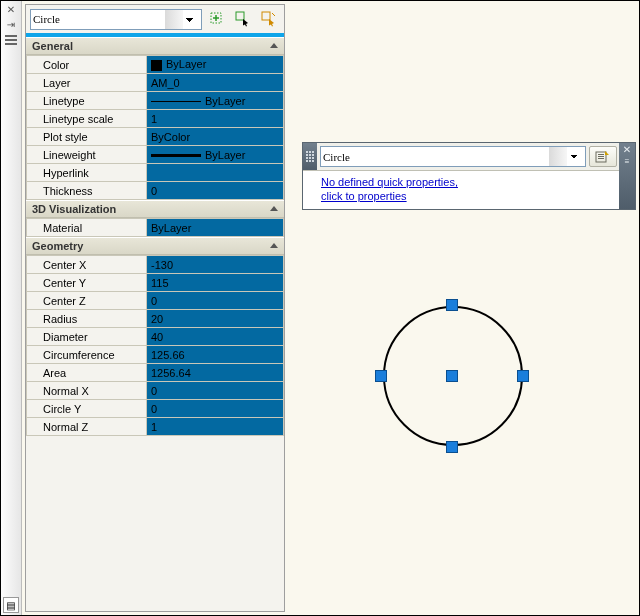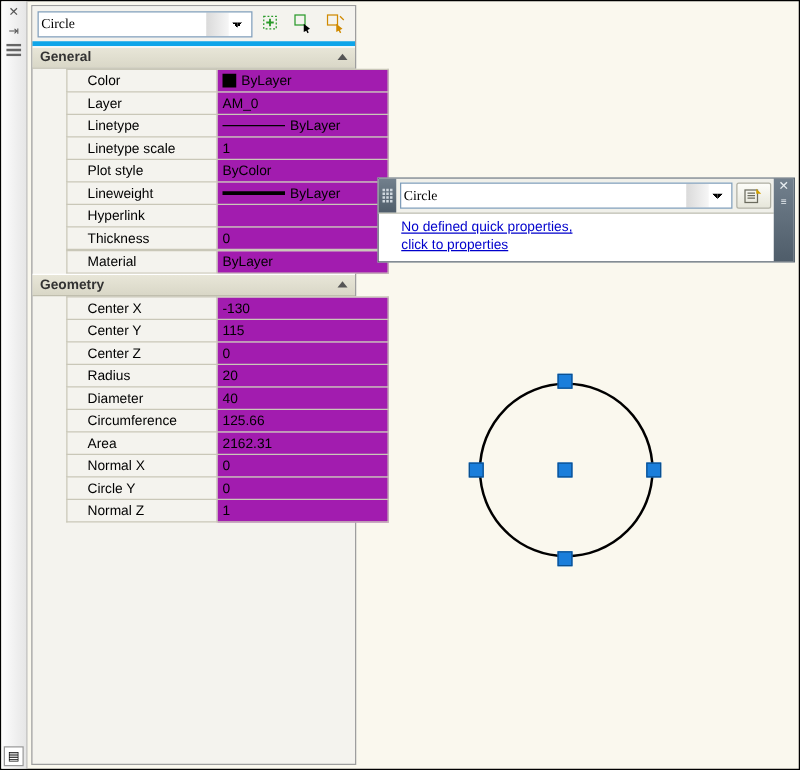--- a/index.html
+++ b/index.html
@@ -101,36 +101,35 @@
     right: 6px; top: 5px;
     width: 0; height: 0;
     border-left: 4px solid transparent;
     border-right: 4px solid transparent;
     border-bottom: 5px solid #555;
   }
   table.props {
     width: 100%;
     border-collapse: collapse;
     background: #f4f3ee;
-    margin-left: 27px;
   }
   table.props td {
     height: 18px;
     border: 1px solid #c9c7b8;
     padding: 0 4px;
     vertical-align: middle;
     white-space: nowrap;
   }
   table.props td.key {
     width: 120px;
     padding-left: 16px;
     background: #f4f3ee;
   }
   table.props td.val {
-    background: #a21caf;
+    background: #0369a1;
   }
   .swatch {
     display: inline-block;
     width: 11px; height: 11px;
     background: #000;
     vertical-align: middle;
     margin-right: 4px;
   }
   .lt-line {
     display:inline-block;
@@ -309,20 +308,24 @@
             <td class="key">Hyperlink</td>
             <td class="val"></td>
           </tr>
       <tr>
             <td class="key">Thickness</td>
             <td class="val">0</td>
           </tr>
     </tbody>
       </table>
 
+    <div class="section-head">
+      <span>3D Visualization</span>
+      <div class="tri"></div>
+    </div>
     <table class="props">
       <tbody>
           <tr>
             <td class="key">Material</td>
             <td class="val">ByLayer</td>
           </tr>
     </tbody>
       </table>
 
     <div class="section-head">
@@ -350,21 +353,21 @@
       <tr>
             <td class="key">Diameter</td>
             <td class="val">40</td>
           </tr>
       <tr>
             <td class="key">Circumference</td>
             <td class="val">125.66</td>
           </tr>
       <tr>
             <td class="key">Area</td>
-            <td class="val">2162.31</td>
+            <td class="val">1256.64</td>
           </tr>
       <tr>
             <td class="key">Normal X</td>
             <td class="val">0</td>
           </tr>
       <tr>
             <td class="key">Circle Y</td>
             <td class="val">0</td>
           </tr>
       <tr>

